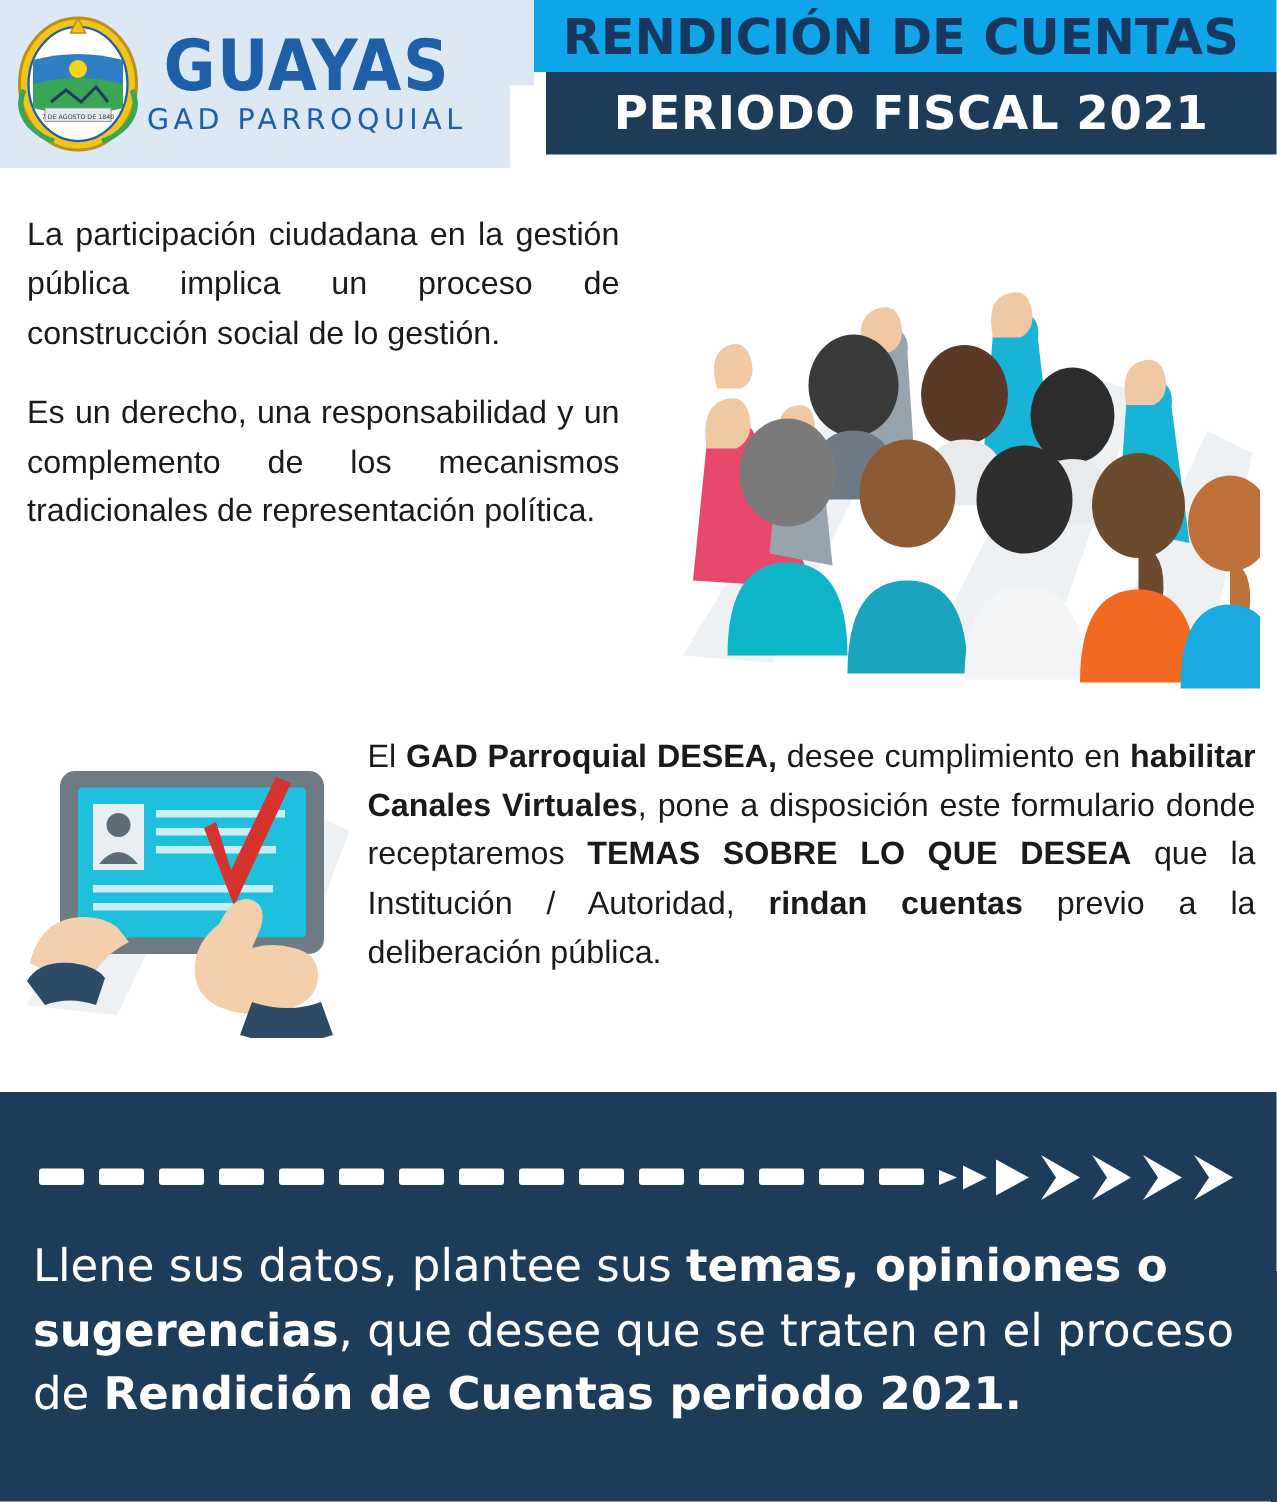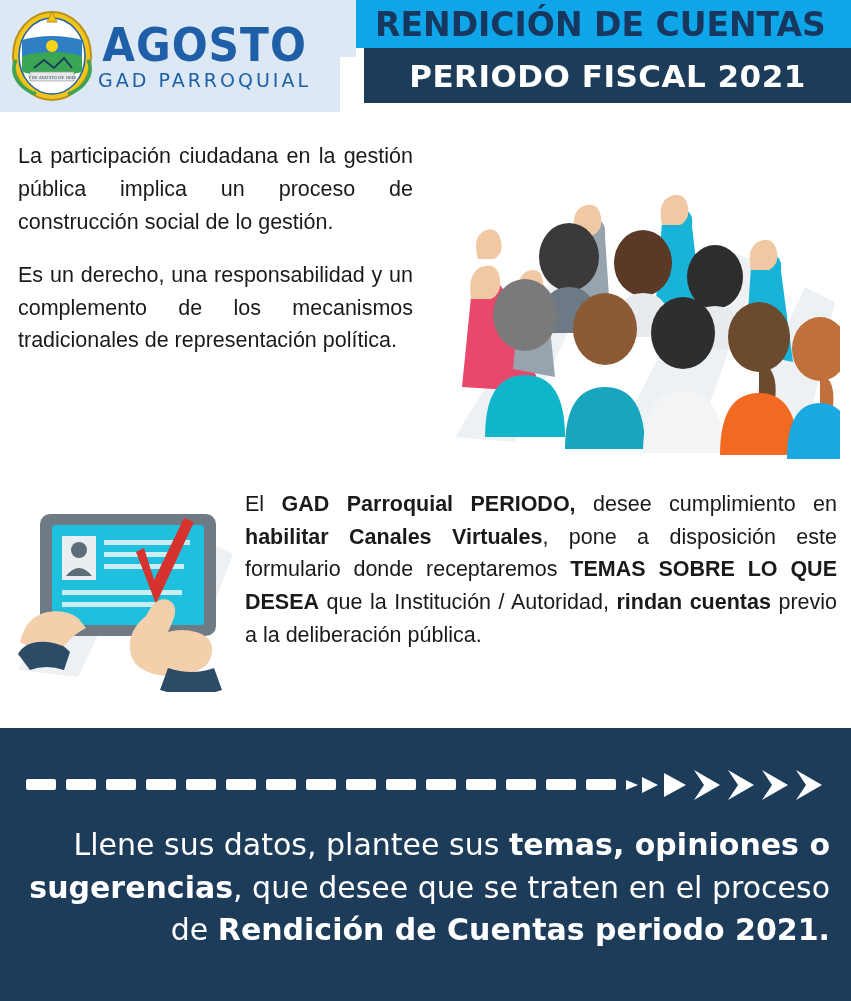--- a/index.html
+++ b/index.html
@@ -178,21 +178,21 @@
   }
   .footer-text {
     position: absolute;
     left: 22px;
     top: 96px;
     width: 808px;
     color: #ffffff;
     font-family: "DejaVu Sans", sans-serif;
     font-size: 30px;
     line-height: 1.42;
-    text-align: right;
+    text-align: left;
   }
   .footer-text b { font-weight: bold; }
 </style>
 </head>
 <body>
 
 <div class="header">
   <div class="header-left">
     <div class="crest">
       <svg width="84" height="92" viewBox="0 0 84 92">
@@ -203,21 +203,21 @@
         <circle cx="42" cy="36" r="6" fill="#f7d417"></circle>
         <path d="M24 58 L34 50 L44 58 L54 48 L62 58" stroke="#1d3c5a" stroke-width="2" fill="none"></path>
         <rect x="20" y="62" width="44" height="9" fill="#e8e8e8" stroke="#999" stroke-width="0.7"></rect>
         <text x="42" y="69" font-size="4.2" text-anchor="middle" fill="#1d3c5a" font-family="DejaVu Sans, sans-serif">7 DE AGOSTO DE 1840</text>
         <path d="M6 50 Q0 62 10 74 Q18 82 26 84" stroke="#3aa655" stroke-width="3.5" fill="none"></path>
         <path d="M78 50 Q84 62 74 74 Q66 82 58 84" stroke="#3aa655" stroke-width="3.5" fill="none"></path>
         <path d="M42 2 L47 12 L37 12 Z" fill="#f0c419" stroke="#b8901a" stroke-width="1"></path>
       </svg>
     </div>
     <div class="brand-block">
-      <div class="brand-guayas">AGOSTO</div>
+      <div class="brand-guayas">GUAYAS</div>
       <div class="brand-gad">GAD PARROQUIAL</div>
     </div>
   </div>
   <div class="header-right">
     <div class="hdr-title">RENDICIÓN DE CUENTAS</div>
     <div class="hdr-sub">PERIODO FISCAL 2021</div>
   </div>
   <div class="hdr-accent"></div>
 </div>
 
@@ -317,21 +317,21 @@
       <path d="M118 60 L138 112 L176 30 L166 26 L136 88 L126 56 Z" fill="#d6322e"></path>
 
       <path d="M2 150 q6-26 28-30 q18-3 30 6 l8 10 q-12 6 -20 16 q-6 8 -8 18 Z" fill="#f3d0ab"></path>
       <path d="M0 162 q8-14 30-12 q16 2 22 10 l-6 18 q-18-6 -34 0 Z" fill="#2d4a66"></path>
 
       <path d="M128 124 q10-20 22-16 q10 4 6 18 l-6 14 q14-4 28 0 q16 4 16 18 q0 16 -18 22 q-26 8 -46 0 q-16-6 -18-22 q-2-20 16-34 Z" fill="#f3d0ab"></path>
       <path d="M150 176 q24 8 46 0 l8 22 q-30 10 -62 0 Z" fill="#2d4a66"></path>
     </svg>
   </div>
   <div class="para2">
-    <span>El </span><b>GAD Parroquial PERIODO,</b><span> desee cumplimiento en </span><b>habilitar Canales Virtuales</b><span>, pone a disposición este formulario donde receptaremos </span><b>TEMAS SOBRE LO QUE DESEA</b><span> que la Institución / Autoridad, </span><b>rindan cuentas</b><span> previo a la deliberación pública.</span>
+    <span>El </span><b>GAD Parroquial DESEA,</b><span> desee cumplimiento en </span><b>habilitar Canales Virtuales</b><span>, pone a disposición este formulario donde receptaremos </span><b>TEMAS SOBRE LO QUE DESEA</b><span> que la Institución / Autoridad, </span><b>rindan cuentas</b><span> previo a la deliberación pública.</span>
   </div>
 </div>
 
 <div class="footer">
   <div class="dash-row">
     <svg width="800" height="34" viewBox="0 0 800 34">
       <g fill="#ffffff">
         <rect x="0" y="11" width="30" height="11" rx="2"></rect>
         <rect x="40" y="11" width="30" height="11" rx="2"></rect>
         <rect x="80" y="11" width="30" height="11" rx="2"></rect>

